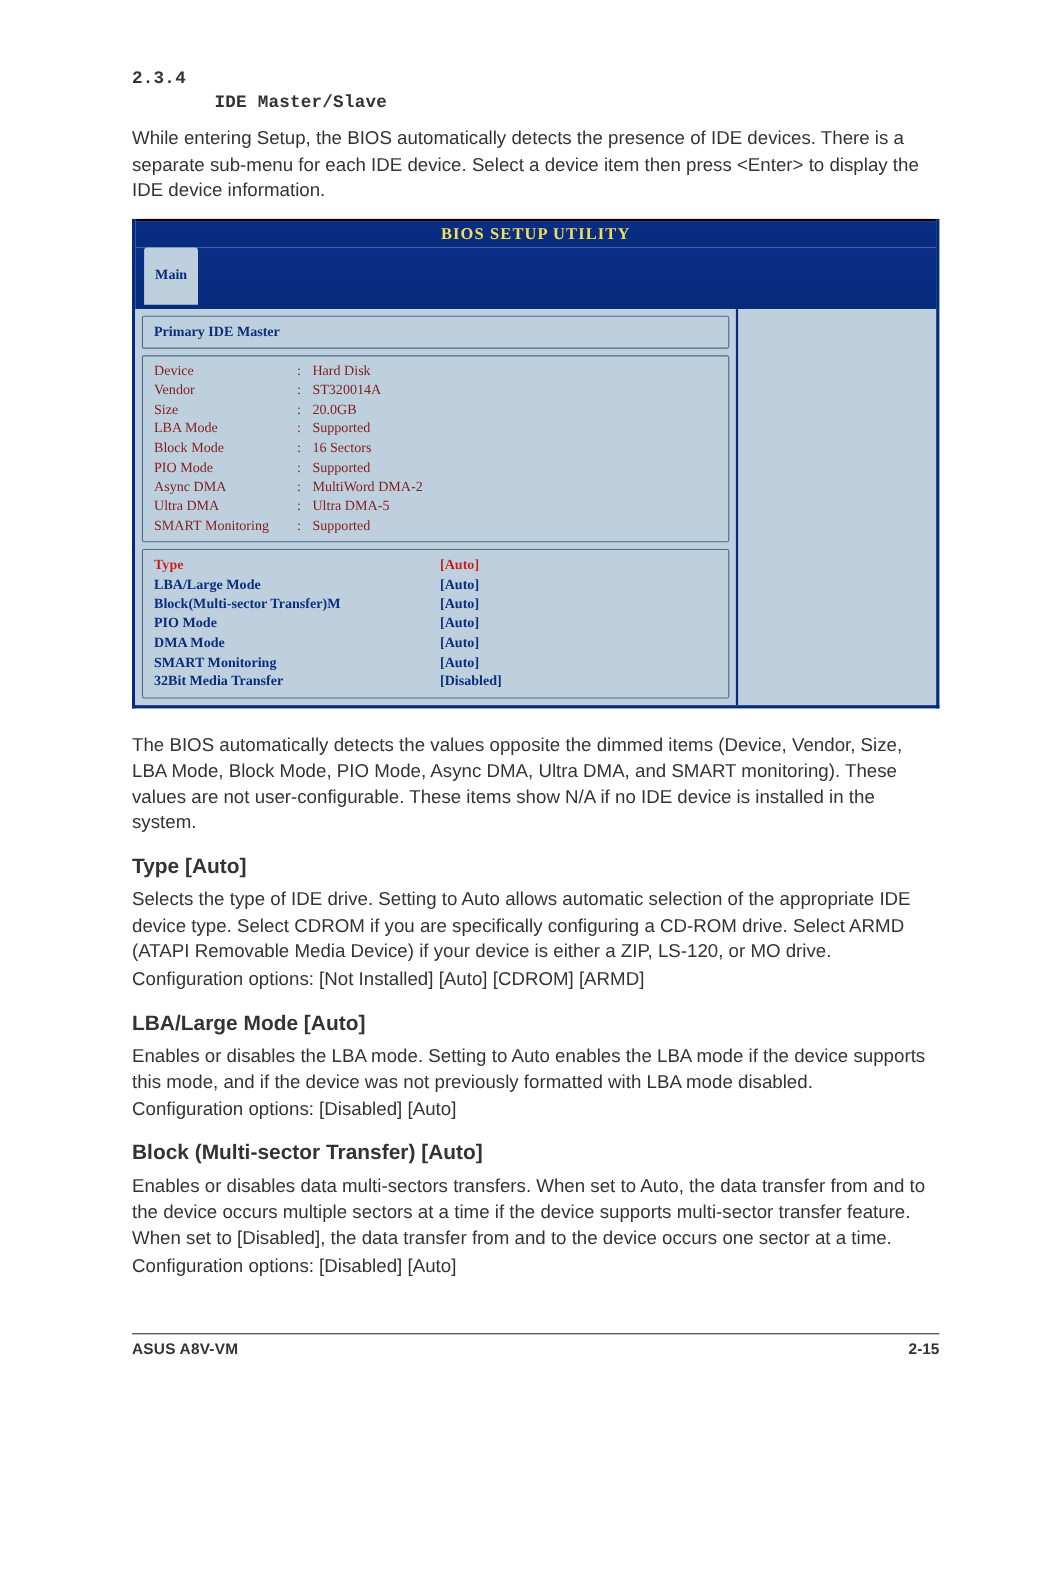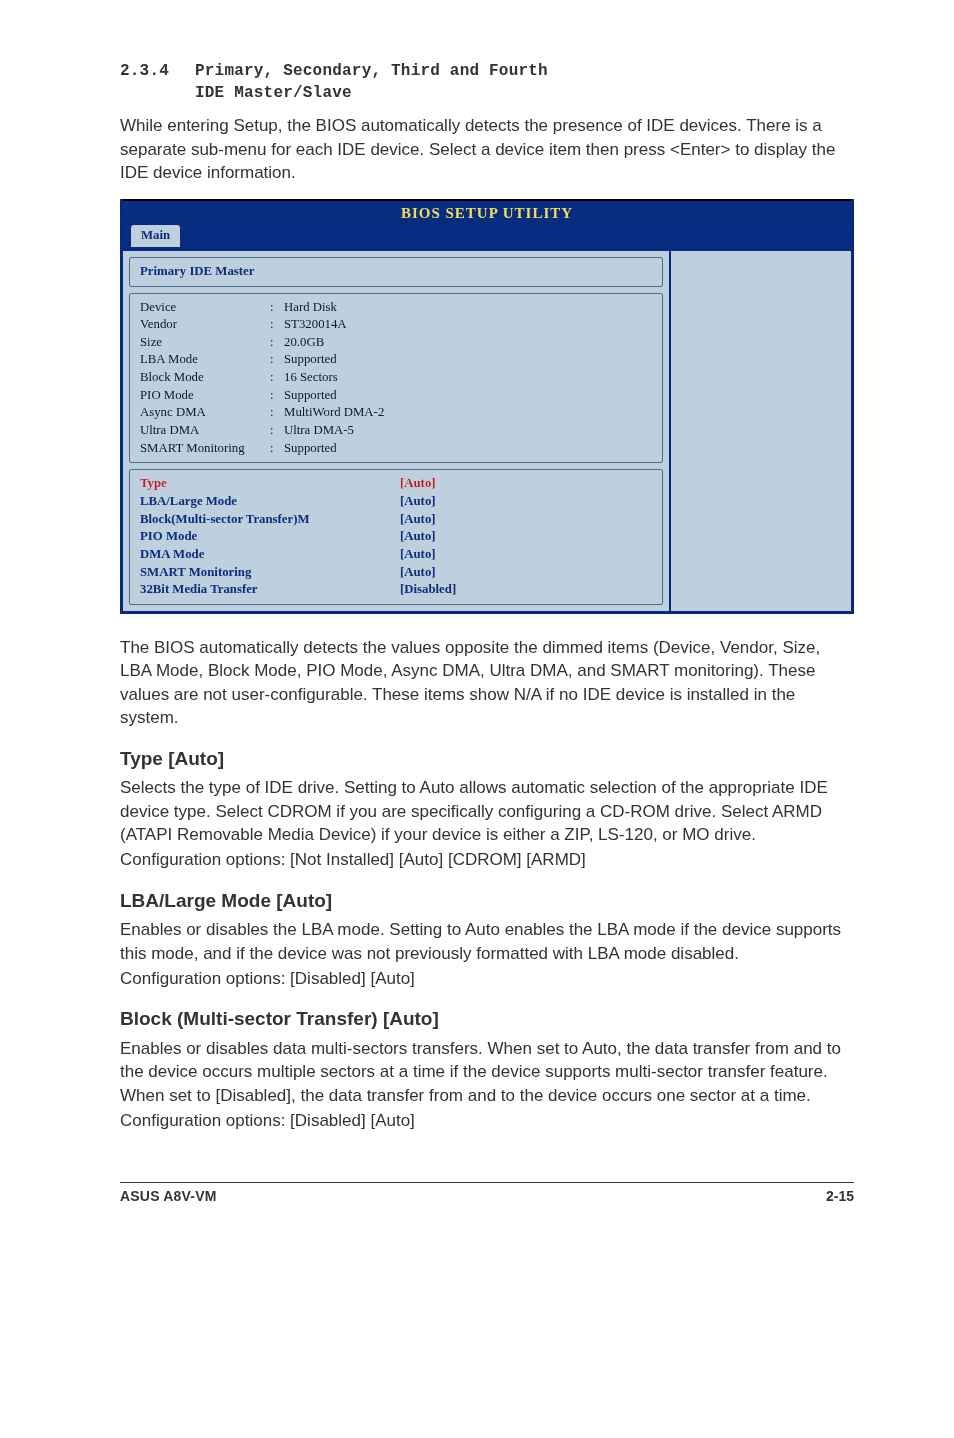--- a/index.html
+++ b/index.html
@@ -44,42 +44,42 @@
     border-top: 2px solid #000;
   }
   .bios-tabbar {
     background: linear-gradient(#0a2e86, #072b7c);
     display: flex;
     padding: 0 8px 4px 8px;
   }
   .bios-tab {
     background: #bed0dd;
     color: #072b7c;
-    padding: 2px 10px;
+    padding: 17px 10px;
     font-weight: bold;
     border-radius: 3px 3px 0 0;
   }
   .bios-body {
     display: flex;
     background: #bed0dd;
   }
   .bios-left {
     flex: 1;
     border-right: 2px solid #072b7c;
   }
   .bios-right { width: 180px; }
   .bios-panel {
     margin: 6px 6px 0 6px;
     border: 1px solid #4d6a88;
     border-radius: 2px;
     padding: 5px 10px;
   }
   .bios-panel-last { margin-bottom: 6px; }
   .bios-panel-title { color: #0b2d7e; font-weight: bold; }
-  .bios-kv { display: flex; color: #0f172a; }
+  .bios-kv { display: flex; color: #7f1d1d; }
   .bios-kv .k { width: 130px; }
   .bios-kv .sep { width: 14px; }
   .bios-row { display: flex; color: #0b2d7e; font-weight: bold; }
   .bios-row .label { width: 260px; }
   .bios-row .val { }
   .bios-row.highlight .label,
   .bios-row.highlight .val { color: #b91c1c; text-shadow: 0 0 0 #fff; }
 
   h3.para-heading {
     font-family: "Arial Black", "Helvetica Neue", Arial, sans-serif;
@@ -111,21 +111,21 @@
     font-weight: 900;
     margin-left: 40px;
   }
 </style>
 </head>
 <body>
 
 <h2 class="section-heading">
   <span class="num">2.3.4</span>
   <span class="ttl">
-    <span>Primary, Secondary, Third and Fourth</span><br>
+    <br>
     <span>IDE Master/Slave</span>
   </span>
 </h2>
 
 <p class="intro">While entering Setup, the BIOS automatically detects the presence of IDE devices. There is a separate sub-menu for each IDE device. Select a device item then press &lt;Enter&gt; to display the IDE device information.</p>
 
 <div class="bios">
   <div class="bios-title">BIOS SETUP UTILITY</div>
   <div class="bios-tabbar">
     <div class="bios-tab">Main</div>

